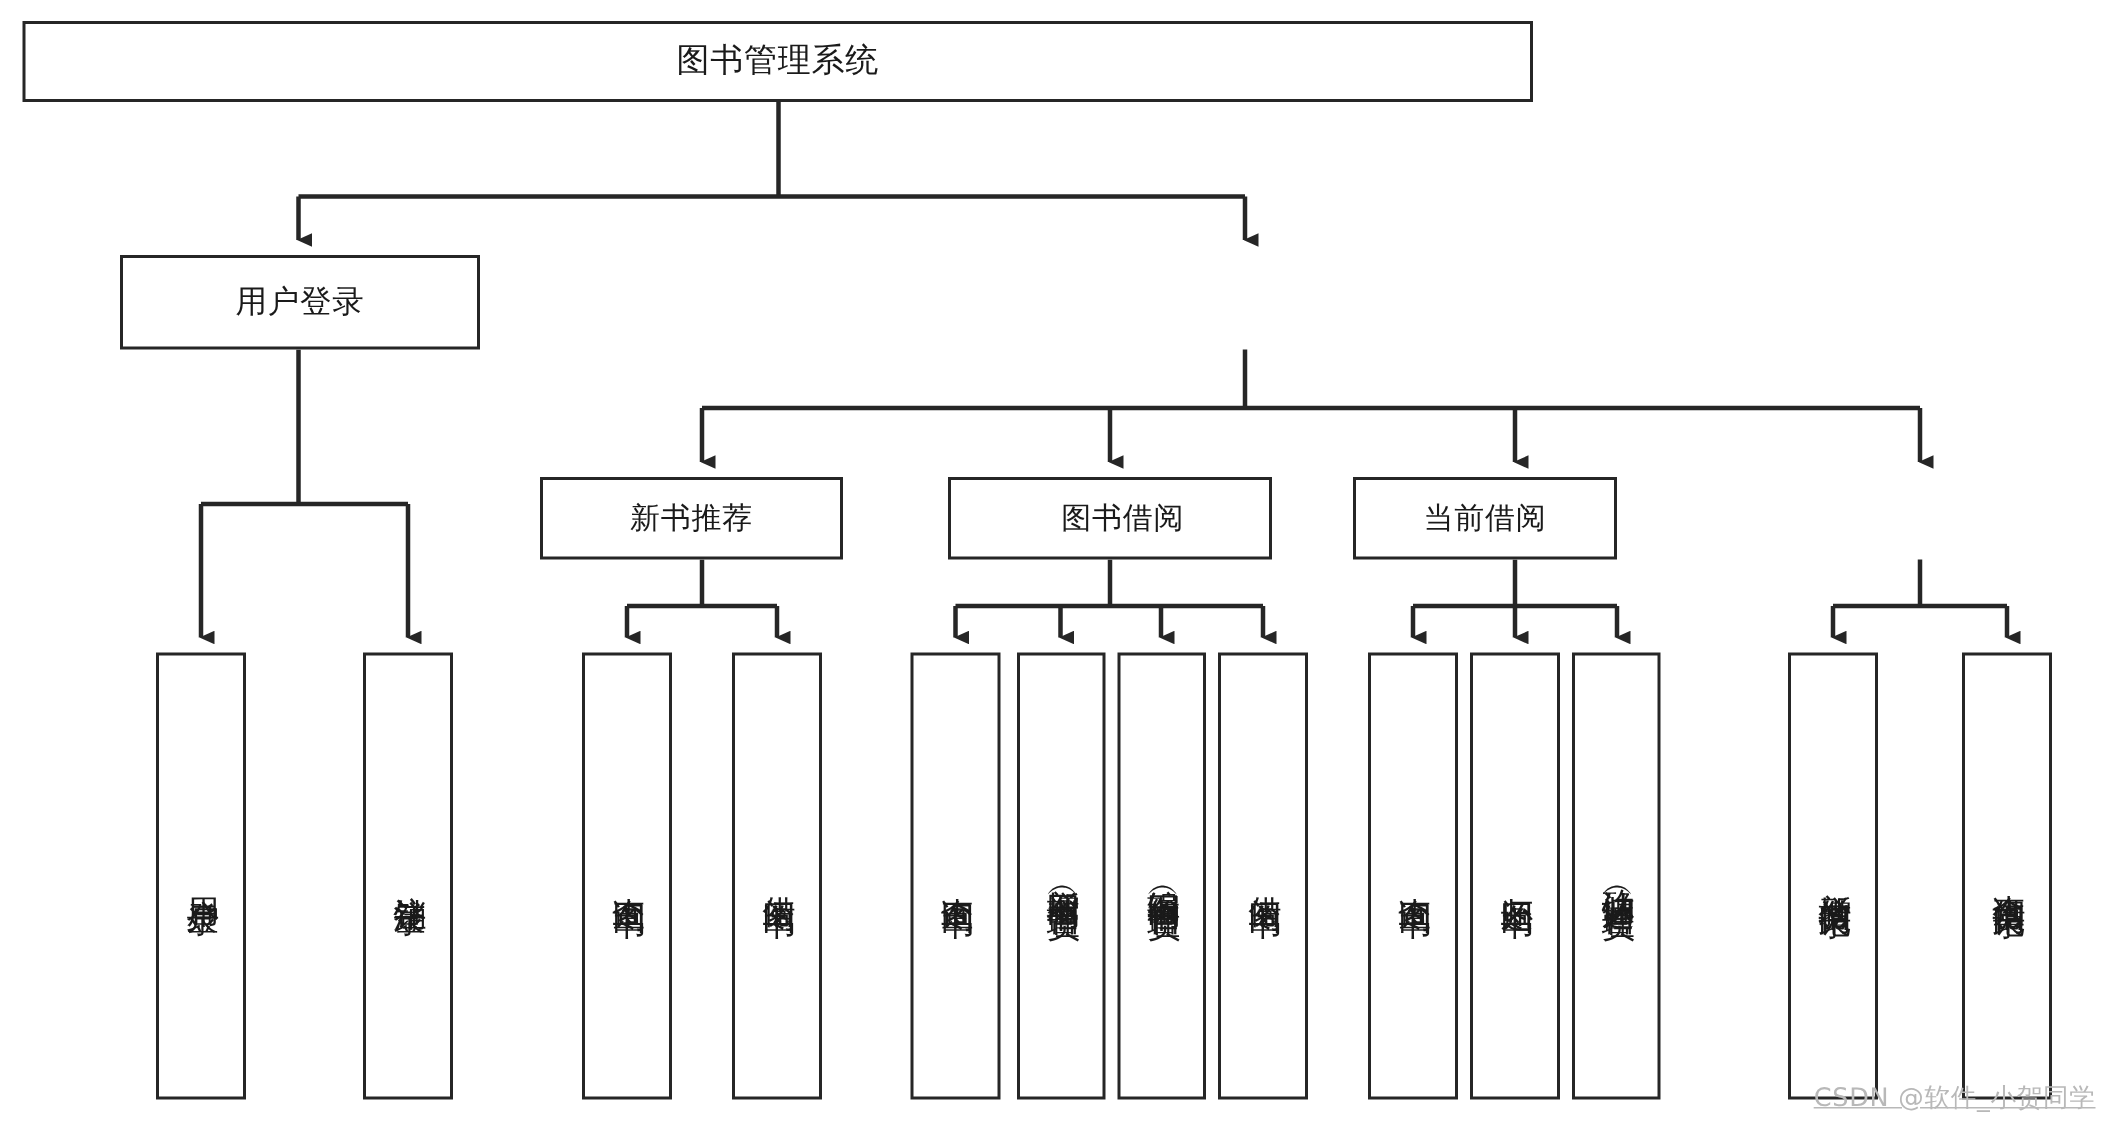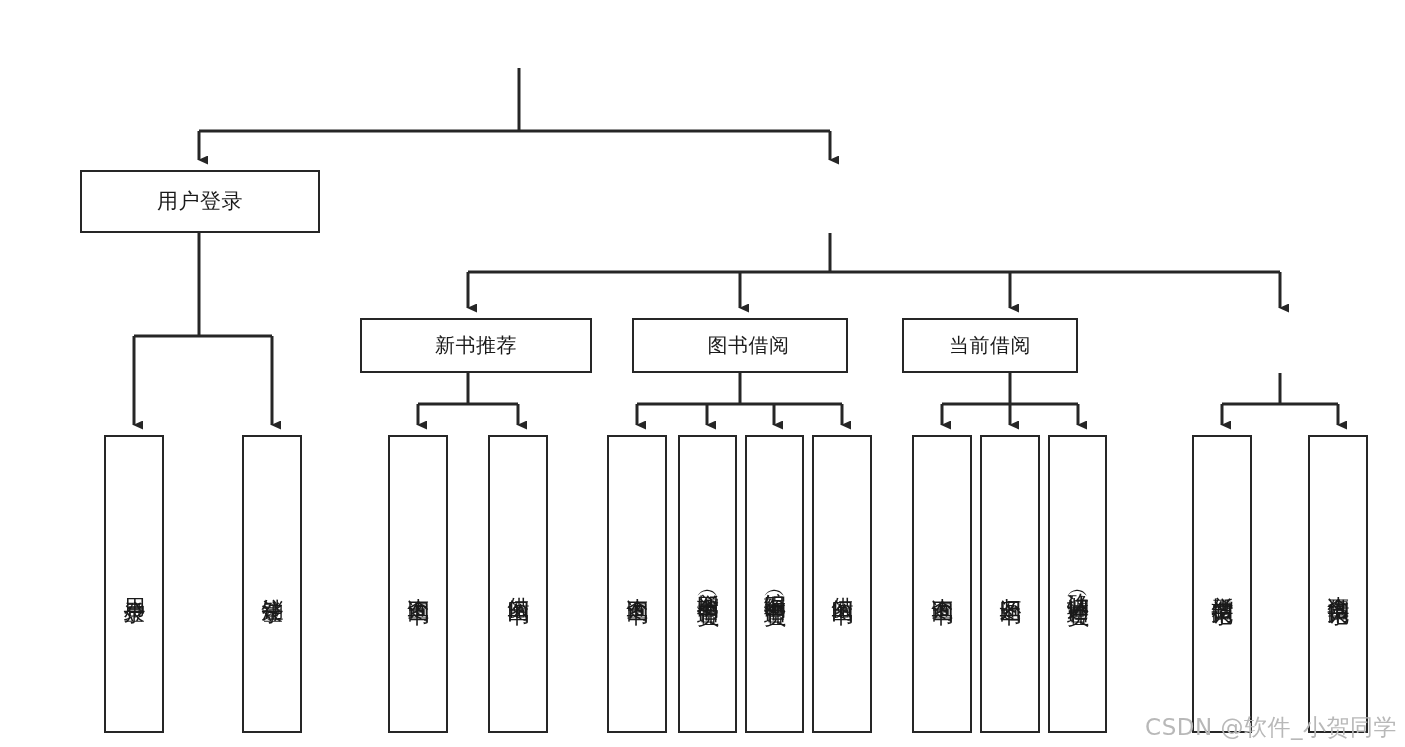--- a/index.html
+++ b/index.html
@@ -63,25 +63,26 @@
     max-height: 272px;
     text-align: center;
   }
   .node.vert.tall .node-label {
     max-height: 280px;
   }
   #watermark {
     position: absolute;
     right: 8px;
     bottom: 4px;
-    font-size: 23px;
+    font-size: 17px;
     color: #b8b8b8;
     letter-spacing: 0.5px;
     white-space: nowrap;
     pointer-events: none;
+    text-decoration: underline;
   }
 </style>
 </head>
 <body>
 
 <div id="diagram-root">
 
   <svg id="diagram-svg" viewBox="0 0 1405 747" xmlns="http://www.w3.org/2000/svg">
     <defs>
       <marker id="arrowhead" markerWidth="9" markerHeight="10" refX="4.5" refY="9" orient="auto" markerUnits="userSpaceOnUse">
@@ -125,27 +126,30 @@
       <path d="M 1010 404 L 1010 425" marker-end="url(#arrowhead)"></path>
       <path d="M 1078 404 L 1078 425" marker-end="url(#arrowhead)"></path>
 
       <path d="M 1280 373 L 1280 404"></path>
       <path d="M 1222 404 L 1338 404"></path>
       <path d="M 1222 404 L 1222 425" marker-end="url(#arrowhead)"></path>
       <path d="M 1338 404 L 1338 425" marker-end="url(#arrowhead)"></path>
     </g>
   </svg>
 
+  <div class="node horiz level0" style="left:15px; top:14px; width:1007px; height:54px;">
+    <span class="node-label">图书管理系统</span>
+  </div>
 
   <div class="node horiz level1" style="left:80px; top:170px; width:240px; height:63px;">
     <span class="node-label">用户登录</span>
   </div>
 
 
-  <div class="node horiz level2" style="left:360px; top:318px; width:232px; height:55px;">
+  <div class="node horiz level2" style="left:360px; top:318px; width:202px; height:55px;">
     <span class="node-label">新书推荐</span>
   </div>
 
   <div class="node horiz level2" style="left:632px; top:318px; width:216px; height:55px;padding-left:17px;">
     <span class="node-label">图书借阅</span>
   </div>
 
   <div class="node horiz level2" style="left:902px; top:318px; width:176px; height:55px;">
     <span class="node-label">当前借阅</span>
   </div>

